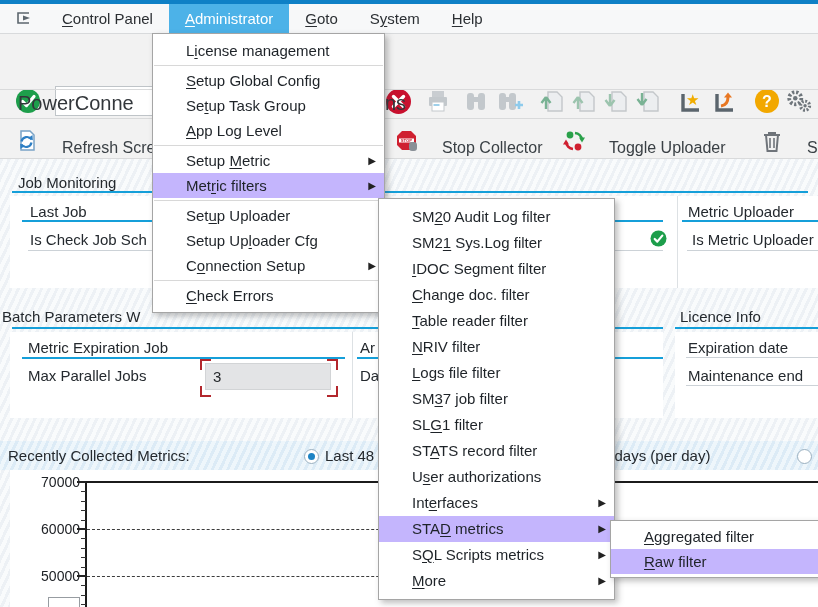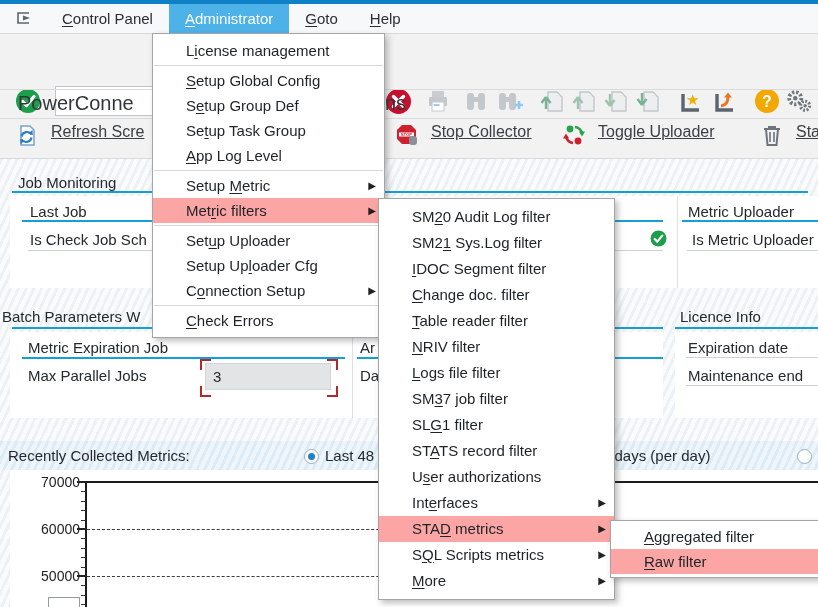--- a/index.html
+++ b/index.html
@@ -15,22 +15,22 @@
   .mb-item.sel{background:#4cb2e8;color:#fff;}
   u{text-decoration:underline;text-underline-offset:2px;}
   
   .toolbar{position:absolute;left:0;top:34px;width:818px;height:55px;background:#f2f2f2;}
   .tbi{position:absolute;top:53px;width:28px;height:28px;display:flex;align-items:center;justify-content:center;}
   .cmdfield{position:absolute;left:55px;top:52px;width:158px;height:30px;border:1px solid #bfc4c8;
             background:#fff;box-sizing:border-box;font:15px "Liberation Sans",sans-serif;padding:0 6px;}
   .hsep{position:absolute;left:0;width:818px;height:1px;background:#d9dadb;}
   
   .apptitle{position:absolute;top:92px;font-size:20px;color:#32363a;white-space:nowrap;}
-  .appbtn{position:absolute;top:123px;height:34px;display:flex;align-items:flex-start;gap:12px;
-          font-size:16px;color:#3a4045;white-space:nowrap;cursor:default;text-decoration:underline;}
+  .appbtn{position:absolute;top:123px;height:34px;display:flex;align-items:flex-end;gap:23px;
+          font-size:16px;color:#3a4045;white-space:nowrap;cursor:default;}
   
   .hatch{position:absolute;left:0;top:159px;width:818px;height:448px;
          background:repeating-linear-gradient(115deg,#edf1f5 0 3px,#f9fbfc 3px 7px);}
   .hatch-blue{position:absolute;left:0;top:441px;width:818px;height:29px;
          background:repeating-linear-gradient(115deg,#dcebf6 0 3px,#eef6fb 3px 7px);}
   .white-box{position:absolute;background:#fff;}
   .blue-ul{position:absolute;height:2px;background:#159fd9;}
   .gray-ul{position:absolute;height:1px;background:#ccd2d7;}
   .vdiv{position:absolute;width:1px;background:#dde1e4;}
   .sec-title{position:absolute;font-size:15px;color:#24292e;white-space:nowrap;}
@@ -52,21 +52,21 @@
   
   .chartbox{position:absolute;left:10px;top:470px;width:808px;height:137px;background:#fff;}
   .ytick{position:absolute;width:50px;left:30px;font-size:14px;color:#202327;text-align:right;}
   .grid{position:absolute;left:87px;width:731px;height:0;border-top:1px dashed #3c3c3c;}
   
   .menu{position:absolute;background:#fff;border:1px solid #a5a5a5;box-shadow:3px 3px 6px rgba(70,70,70,.35);
         z-index:50;box-sizing:border-box;padding:4px 0;}
   .mi{position:relative;height:25px;line-height:25px;padding:0 20px 0 33px;font-size:15px;
       color:#1e2328;white-space:nowrap;}
   .menu-26 .mi{height:26px;line-height:26px;}
-  .mi.sel{background:#fca5a5;}
+  .mi.sel{background:#c4b5fd;}
   .mi .ma{position:absolute;right:8px;top:0;font-size:10px;color:#222;}
   .msep{height:1px;background:#d8d8d8;margin:2px 1px;}
 </style>
 </head>
 <body>
 
 <div class="screen">
 
   <div class="topline"></div>
 
@@ -74,20 +74,21 @@
     <span class="sysicon">
       <svg width="20" height="15" viewBox="0 0 20 15">
         <path d="M15 2 H4 V12 H15" fill="none" stroke="#5c666e" stroke-width="1.6"></path>
         <polygon points="9,4.5 16,7 9,9.5" fill="#5c666e"></polygon>
       </svg>
     </span>
     <div id="menubar-items" style="display:flex;align-items:stretch;">
         <div class="mb-item"><u>C</u>ontrol Panel</div>
         <div class="mb-item sel"><u>A</u>dministrator</div>
         <div class="mb-item"><u>G</u>oto</div>
+        <div class="mb-item">S<u>y</u>stem</div>
         <div class="mb-item"><u>H</u>elp</div>
       </div>
   </div>
 
   <div class="toolbar">
     <span class="tbi" style="left:14px">
       <svg width="26" height="26" viewBox="0 0 26 26">
           <circle cx="13" cy="13" r="12" fill="#1d9e4b"></circle>
       <path d="M7.5 13.5 L11.5 17.5 L19 8.5" fill="none" stroke="#fff" stroke-width="3.2" stroke-linecap="round" stroke-linejoin="round"></path>
         </svg>
@@ -303,21 +304,20 @@
       <div class="abs" style="left: 81px; top: 585px; width: 5px; height: 1px; background: rgb(51, 51, 51);"></div>
       <div class="abs" style="left: 81px; top: 595px; width: 5px; height: 1px; background: rgb(51, 51, 51);"></div>
       <div class="abs" style="left: 81px; top: 604px; width: 5px; height: 1px; background: rgb(51, 51, 51);"></div>
     </div>
   <div class="abs" style="left:48px;top:597px;width:30px;height:16px;background:#fff;border:1px solid #979ca1"></div>
 
   <div class="menu" id="menu-admin" style="left:152px;top:33px;width:233px">
       <div class="mi"><span>L<u>i</u>cense management</span></div>
       <div class="msep"></div>
       <div class="mi"><span><u>S</u>etup Global Config</span></div>
-      <div class="mi"><span>S<u>e</u>tup Group Def</span></div>
       <div class="mi"><span>Se<u>t</u>up Task Group</span></div>
       <div class="mi"><span><u>A</u>pp Log Level</span></div>
       <div class="msep"></div>
       <div class="mi"><span>Setup <u>M</u>etric</span><span class="ma">▶</span></div>
       <div class="mi sel"><span>Met<u>r</u>ic filters</span><span class="ma">▶</span></div>
       <div class="msep"></div>
       <div class="mi"><span>Set<u>u</u>p Uploader</span></div>
       <div class="mi"><span>Setup Up<u>l</u>oader Cfg</span></div>
       <div class="mi"><span>C<u>o</u>nnection Setup</span><span class="ma">▶</span></div>
       <div class="msep"></div>

